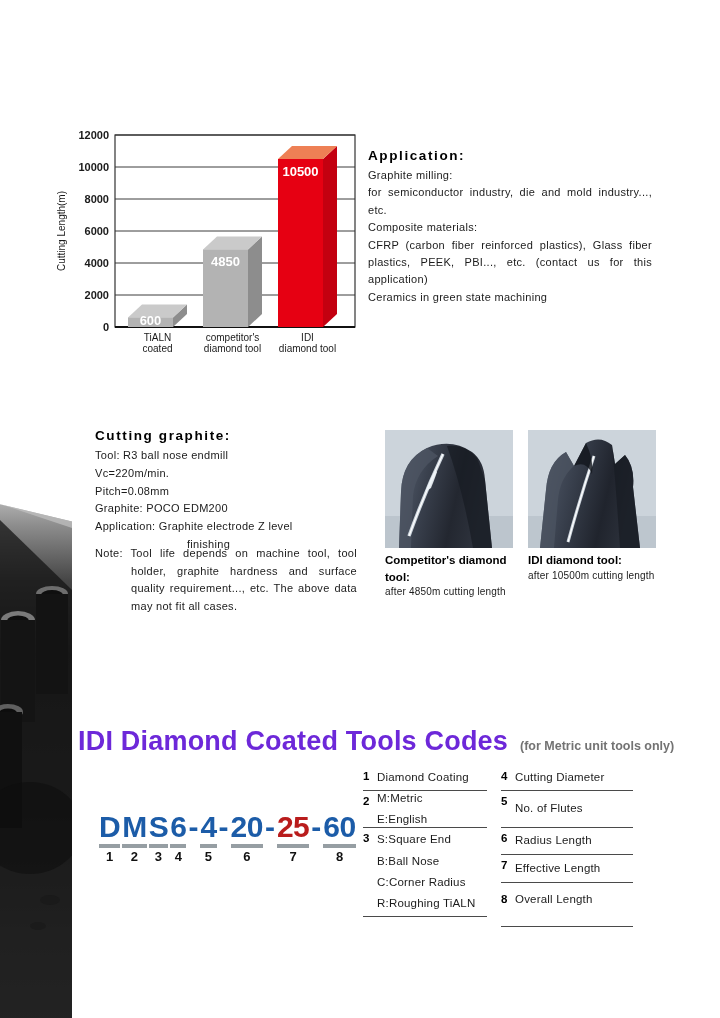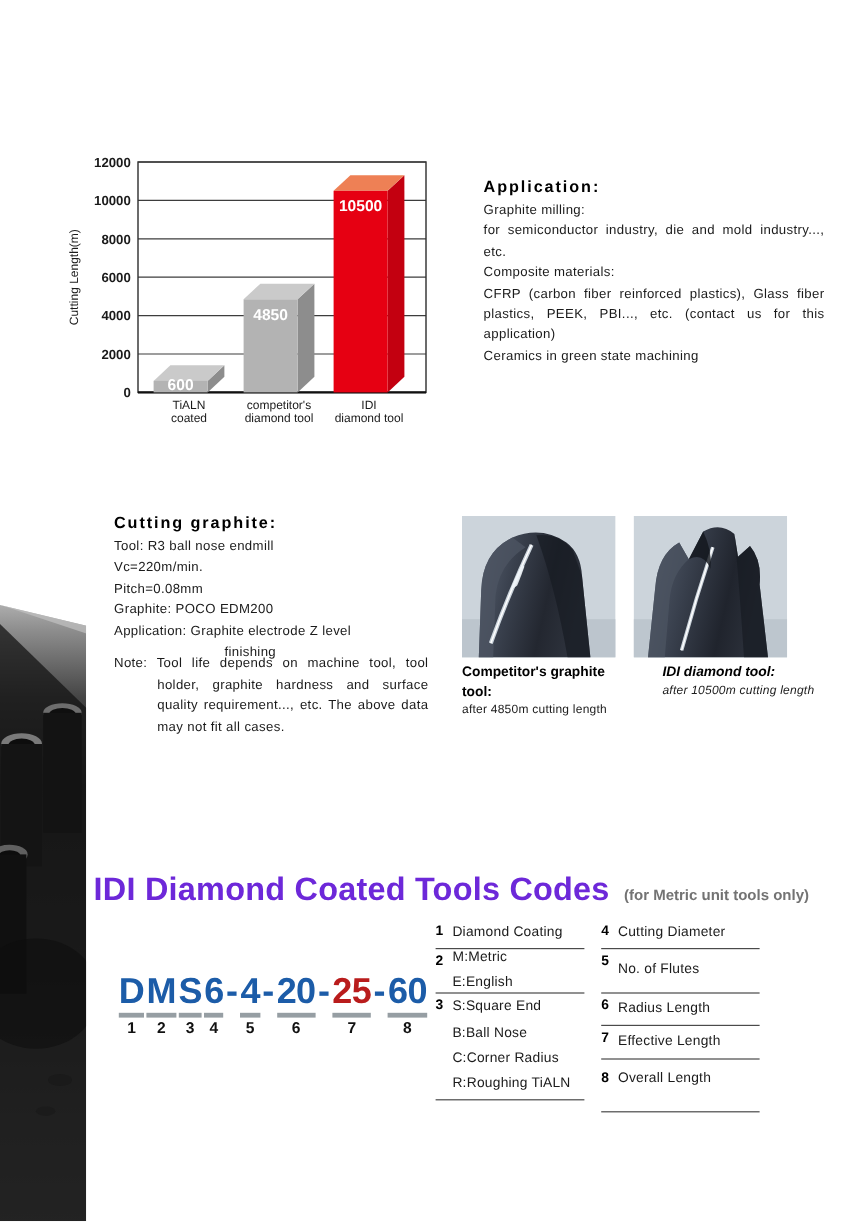--- a/index.html
+++ b/index.html
@@ -4,36 +4,36 @@
 <style>
   html,body{margin:0;padding:0;background:#ffffff;}
   .page{
     position:relative;width:720px;height:1018px;margin:0 auto;
     background:#ffffff;overflow:hidden;
     font-family:"Liberation Sans",sans-serif;color:#1b1b1b;
   }
   
   .chart-wrap{position:absolute;left:55px;top:115px;width:310px;height:250px;}
   
-  .application{position:absolute;left:403px;top:148px;width:284px;}
+  .application{position:absolute;left:368px;top:148px;width:284px;}
   .blk-heading{font-size:13.5px;font-weight:bold;letter-spacing:1.6px;color:#000;margin:0 0 4px 0;}
   .application p{margin:0;font-size:11px;line-height:1.58;letter-spacing:.3px;text-align:justify;}
   
   .cutting{position:absolute;left:95px;top:428px;width:272px;}
   .cutting .line{font-size:11px;line-height:1.62;letter-spacing:.3px;}
   .cutting .line.indent{padding-left:92px;}
   .note{position:absolute;left:95px;top:545px;width:262px;}
   .note p{margin:0;font-size:11px;line-height:1.6;letter-spacing:.3px;text-align:justify;
     padding-left:36px;text-indent:-36px;}
   
   .photo{position:absolute;top:430px;width:128px;height:118px;}
   .photo.p1{left:385px;} .photo.p2{left:528px;}
   .photo svg{display:block;width:128px;height:118px;}
   .caption{position:absolute;top:552px;width:132px;}
-  .caption.c1{left:385px;} .caption.c2{left:552px;font-style:italic;}
+  .caption.c1{left:385px;} .caption.c2{left:528px;}
   .caption .ctitle{font-size:11.5px;font-weight:bold;line-height:1.45;color:#000;}
   .caption .ctext{font-size:10px;line-height:1.45;letter-spacing:.2px;}
   
   .strip{position:absolute;left:0;top:498px;width:72px;height:520px;
     clip-path:polygon(0 1.2%,100% 4.5%,100% 100%,0 100%);}
   .strip svg{display:block;width:72px;height:520px;}
   
   .codes-title{position:absolute;left:78px;top:726px;white-space:nowrap;}
   .codes-title .big{font-size:27px;font-weight:bold;color:#6d28d9;letter-spacing:.2px;}
   .codes-title .small{font-size:12.5px;font-weight:bold;color:#737373;margin-left:12px;}
@@ -155,21 +155,21 @@
       <path d="M 12 118 L 18 60 Q 20 32 38 22 L 46 36 L 58 13 Q 72 5 84 15 L 87 34 L 97 25 Q 107 37 105 57 L 112 118 Z" fill="url(#tg2)"></path>
       <path d="M 18 60 Q 20 32 38 22 L 46 36 Q 32 48 30 70 L 26 118 L 12 118 Z" fill="#4c5461" opacity="0.75"></path>
       <path d="M 84 15 L 87 34 L 97 25 Q 107 37 105 57 L 112 118 L 92 118 Q 88 56 84 15 Z" fill="#171b22" opacity="0.7"></path>
       <path d="M 66 26 Q 52 68 40 112" stroke="#dbe4ec" stroke-width="3" fill="none" opacity="0.9"></path>
       <path d="M 66 26 Q 52 68 40 112" stroke="#ffffff" stroke-width="1.1" fill="none"></path>
       <path d="M 58 13 Q 66 30 64 44 Q 58 30 46 36 Z" fill="#12151b" opacity="0.8"></path>
     </svg>
   </div>
 
   <div class="caption c1">
-    <div class="ctitle">Competitor's graphite tool:</div>
+    <div class="ctitle">Competitor's diamond tool:</div>
     <div class="ctext">after 4850m cutting length</div>
   </div>
   <div class="caption c2">
     <div class="ctitle">IDI diamond tool:</div>
     <div class="ctext">after 10500m cutting length</div>
   </div>
 
   <div class="strip">
     <svg viewBox="0 0 72 520" preserveAspectRatio="none">
       <defs>

